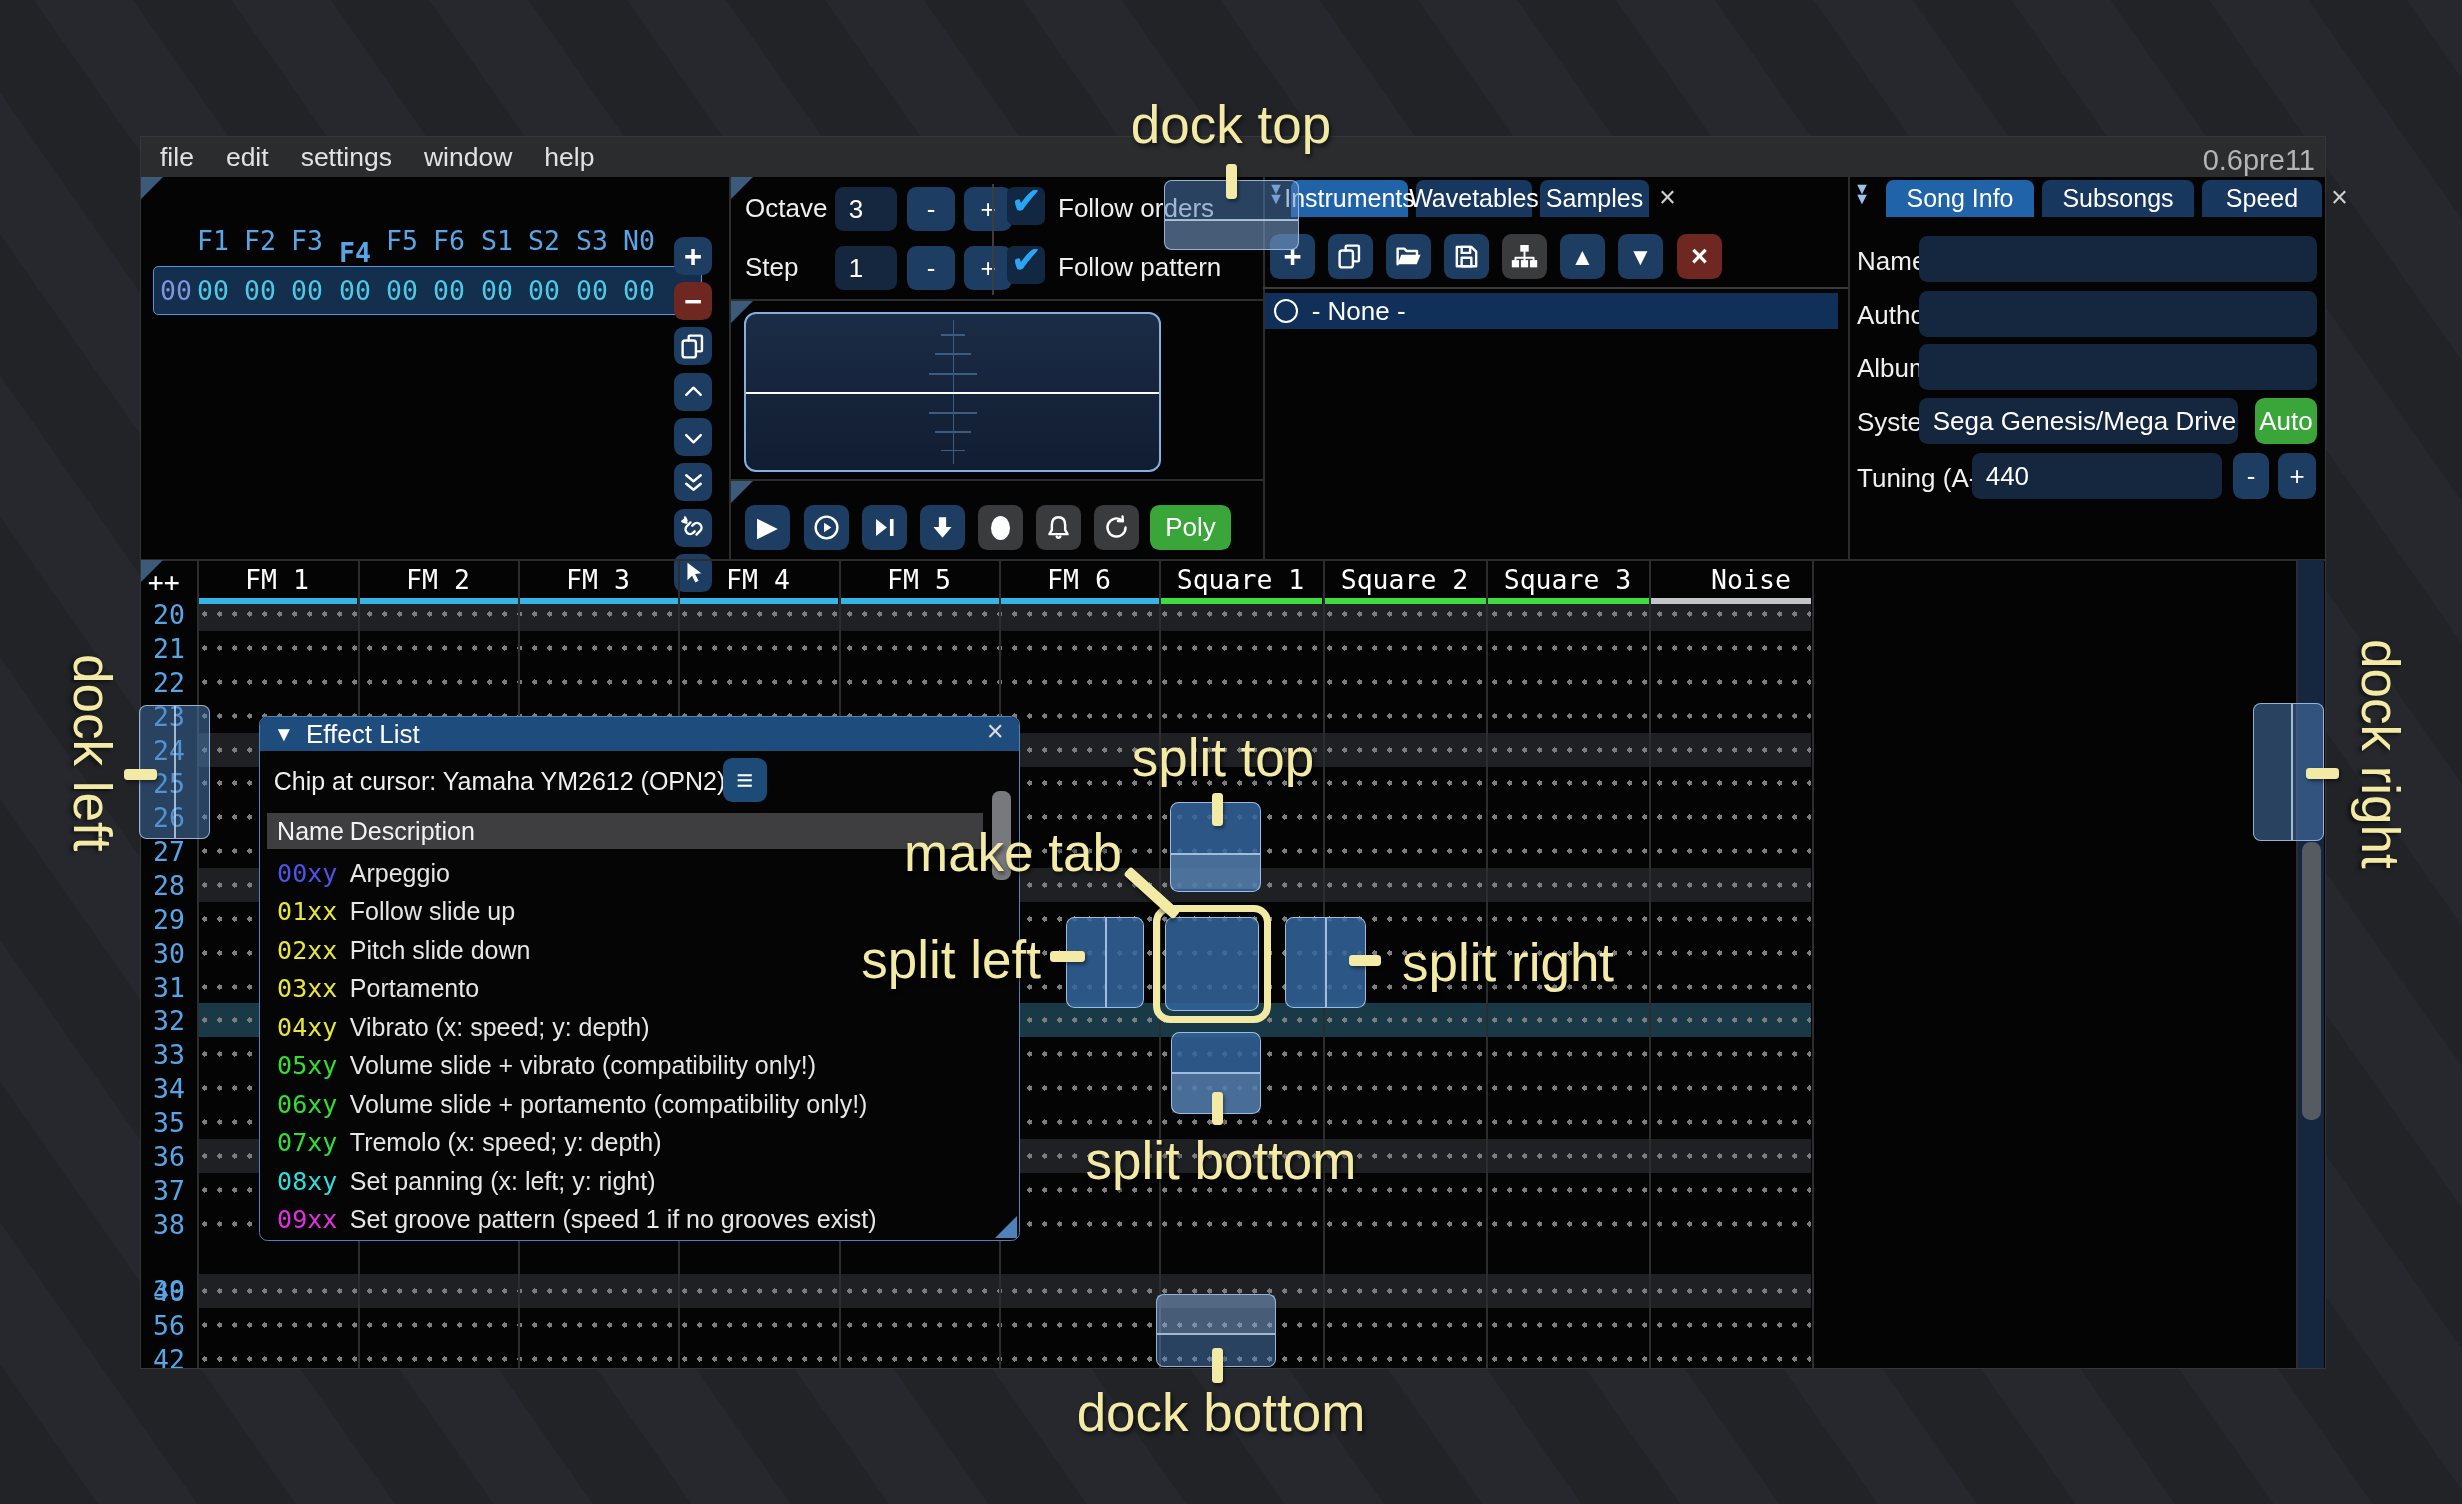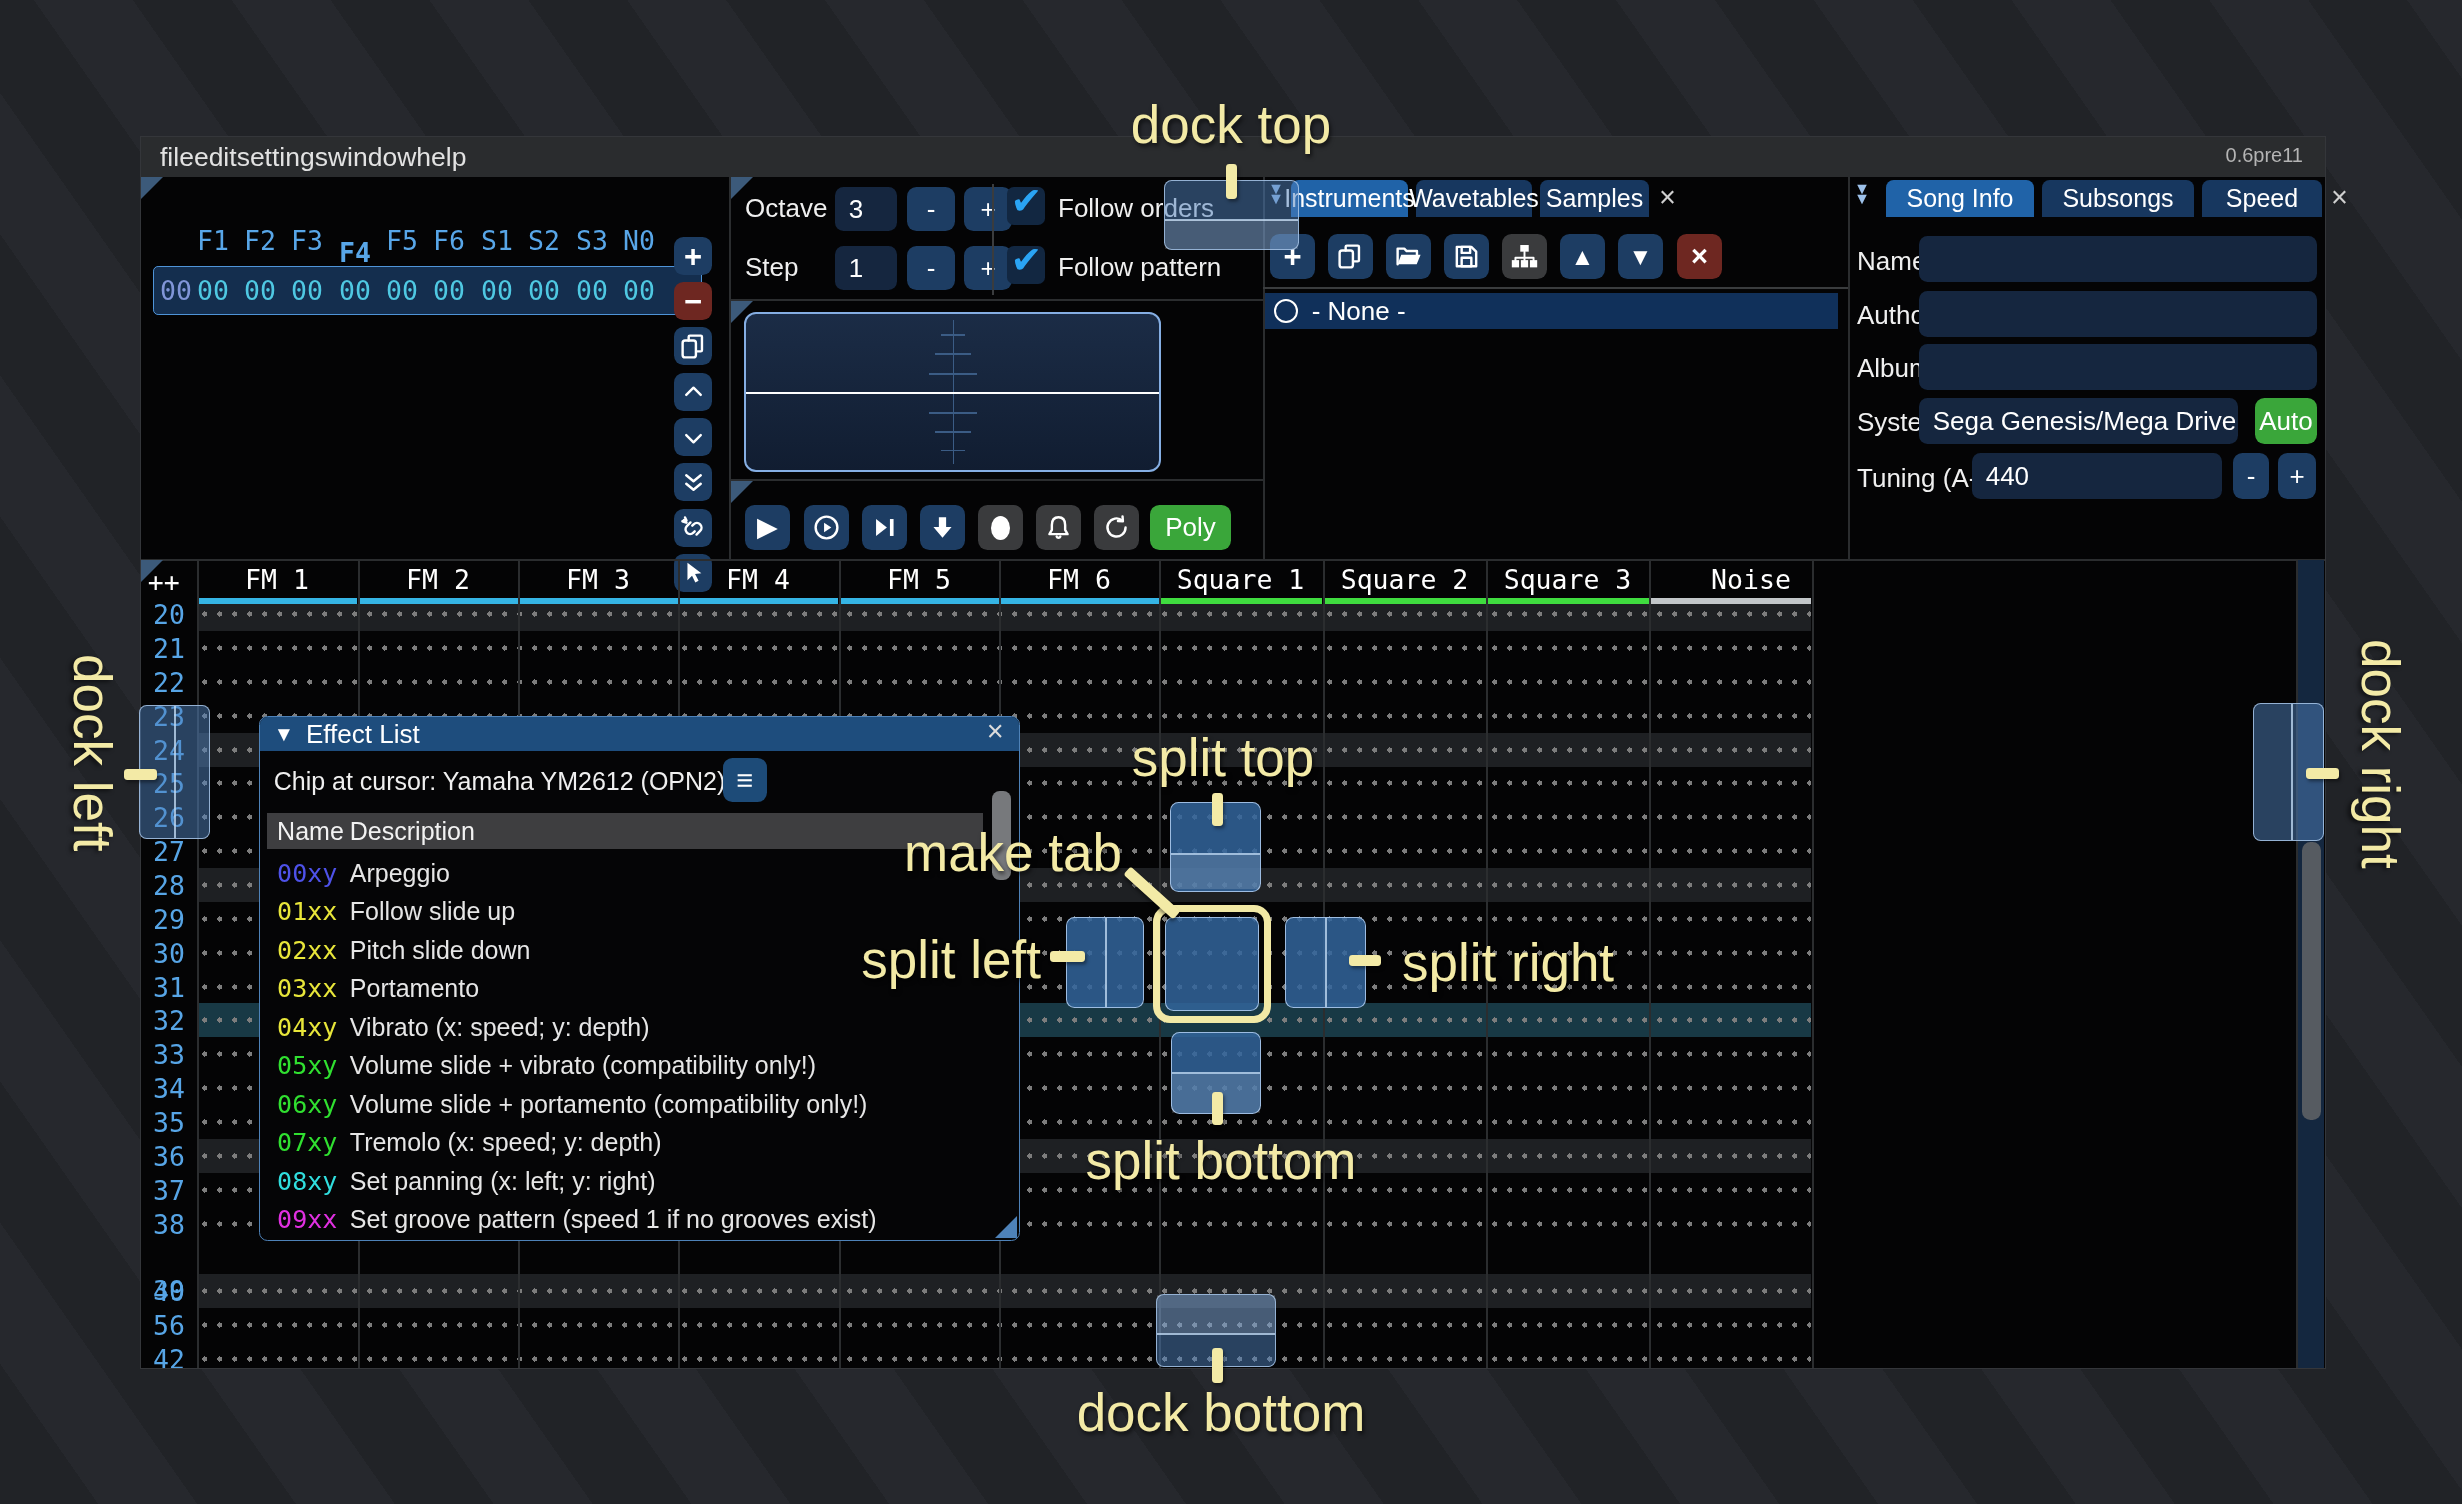--- a/index.html
+++ b/index.html
@@ -1,23 +1,23 @@
 <!DOCTYPE html>
 <html style="font-size:13.7px"><head>
 <meta charset="utf-8">
 <style>
   html,body{margin:0;padding:0;background:#1e2024;}
   #stage{position:relative;width:2462px;height:1505px;overflow:hidden;
     font-family:"Liberation Sans",sans-serif;
     background:repeating-linear-gradient(55deg,#212327 0 81px,#26282d 81px 162px);}
   
   #win{position:absolute;left:141px;top:137px;width:2184px;height:1231px;background:#040405;outline:0.9px solid #34363a;}
-  #menubar{position:absolute;left:0;top:0;width:100%;height:40px;background:#2a2c2e;display:flex;align-items:center;padding-left:19px;box-sizing:border-box;}
+  #menubar{position:absolute;left:0;top:0;width:100%;height:40px;background:#2a2c2e;display:flex;align-items:center;gap:32px;padding-left:19px;box-sizing:border-box;}
   .menu-item{color:#e2e2e2;font-size:26.5px;}
-  #version{position:absolute;right:22px;top:6.8px;color:#b4b4b4;font-size:20px;}
+  #version{position:absolute;right:10px;top:6.8px;color:#b4b4b4;font-size:29px;}
   .vline{position:absolute;width:1.7px;background:#2b2d2f;}
   .hline{position:absolute;height:1.7px;background:#2b2d2f;}
   .fold{position:absolute;width:0;height:0;border-top:22px solid #3c5a7a;border-right:22px solid transparent;}
   .mono{font-family:"DejaVu Sans Mono","Liberation Mono",monospace;}
   
   .btn{position:absolute;display:flex;align-items:center;justify-content:center;border-radius:9.4px;color:#fff;}
   .btn.blue{background:#1d3d63;}
   .btn.red{background:#6e2721;}
   .btn.gray{background:#3a3b3d;}
   .btn.green{background:#3aa63a;}

